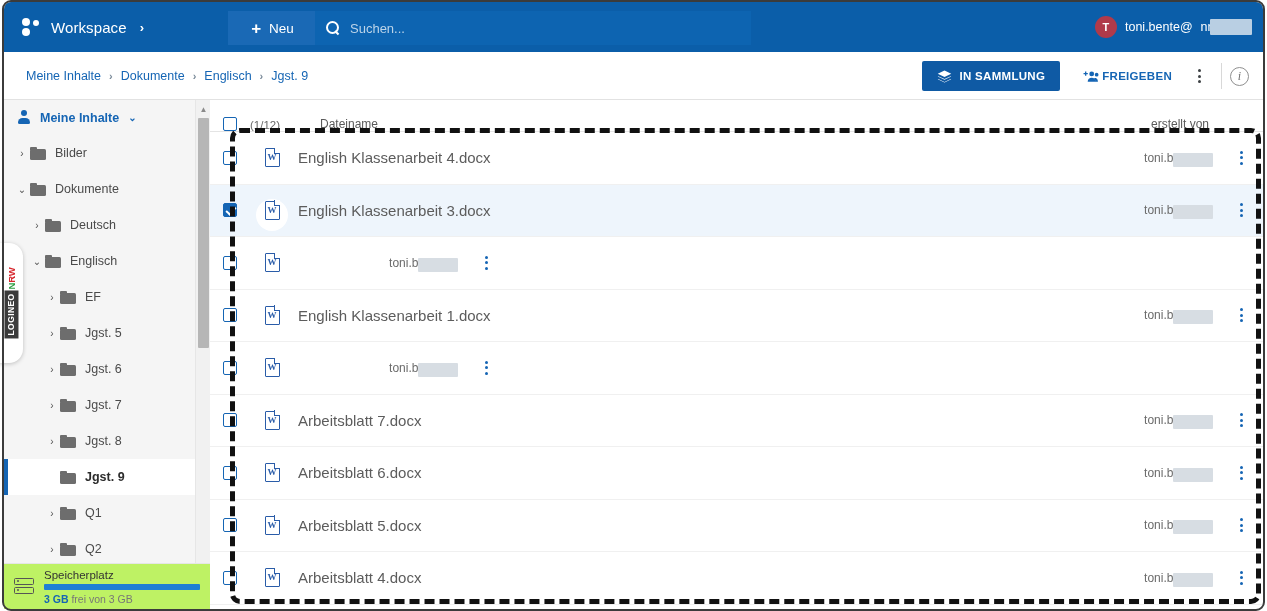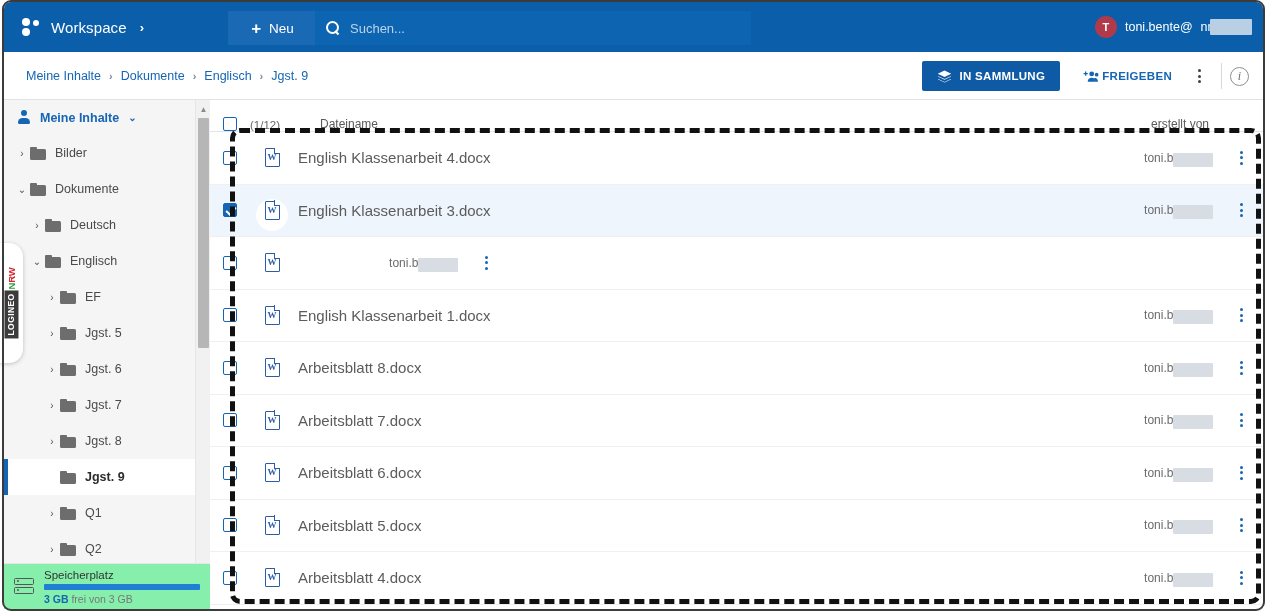--- a/index.html
+++ b/index.html
@@ -191,21 +191,21 @@
   }
   #sb-scroll .arw.up { top: 2px; }
   #sb-scroll .arw.dn { bottom: 2px; }
   #sb-thumb {
     position: absolute; left: 2px; top: 18px; width: 11px; height: 230px;
     background: #b6b6b6; border-radius: 1px; cursor: grab;
   }
 
   #storage {
     position: absolute; left: 0; bottom: 0; width: 206px; height: 46px;
-    background: #86efac; border-top: 1px solid #e6e6e6;
+    background: #bef264; border-top: 1px solid #e6e6e6;
     display: flex; align-items: center; gap: 10px; padding: 0 10px;
   }
   .srv-ic { width: 20px; height: 18px; flex: none; position: relative; }
   .srv-ic i {
     position: absolute; left: 0; width: 20px; height: 7px;
     border: 1.4px solid #555; border-radius: 1.5px; display: block;
   }
   .srv-ic i.a { top: 0; }
   .srv-ic i.b { top: 9px; }
   .srv-ic i::after {
@@ -584,21 +584,20 @@
         </div>
         <div class="frow">
           <div class="cwrap">
             <div class="cbx"></div>
           </div>
           <div class="icwrap">
             <span class="wic">
               <b>W</b>
             </span>
           </div>
-          <div class="fname">Arbeitsblatt 8.docx</div>
           <div class="fowner"><span>toni.bente@</span><span class="redact"></span></div>
           <div class="rowmenu">
             <span></span>
             <span></span>
             <span></span>
           </div>
         </div>
         <div class="frow">
           <div class="cwrap">
             <div class="cbx"></div>

